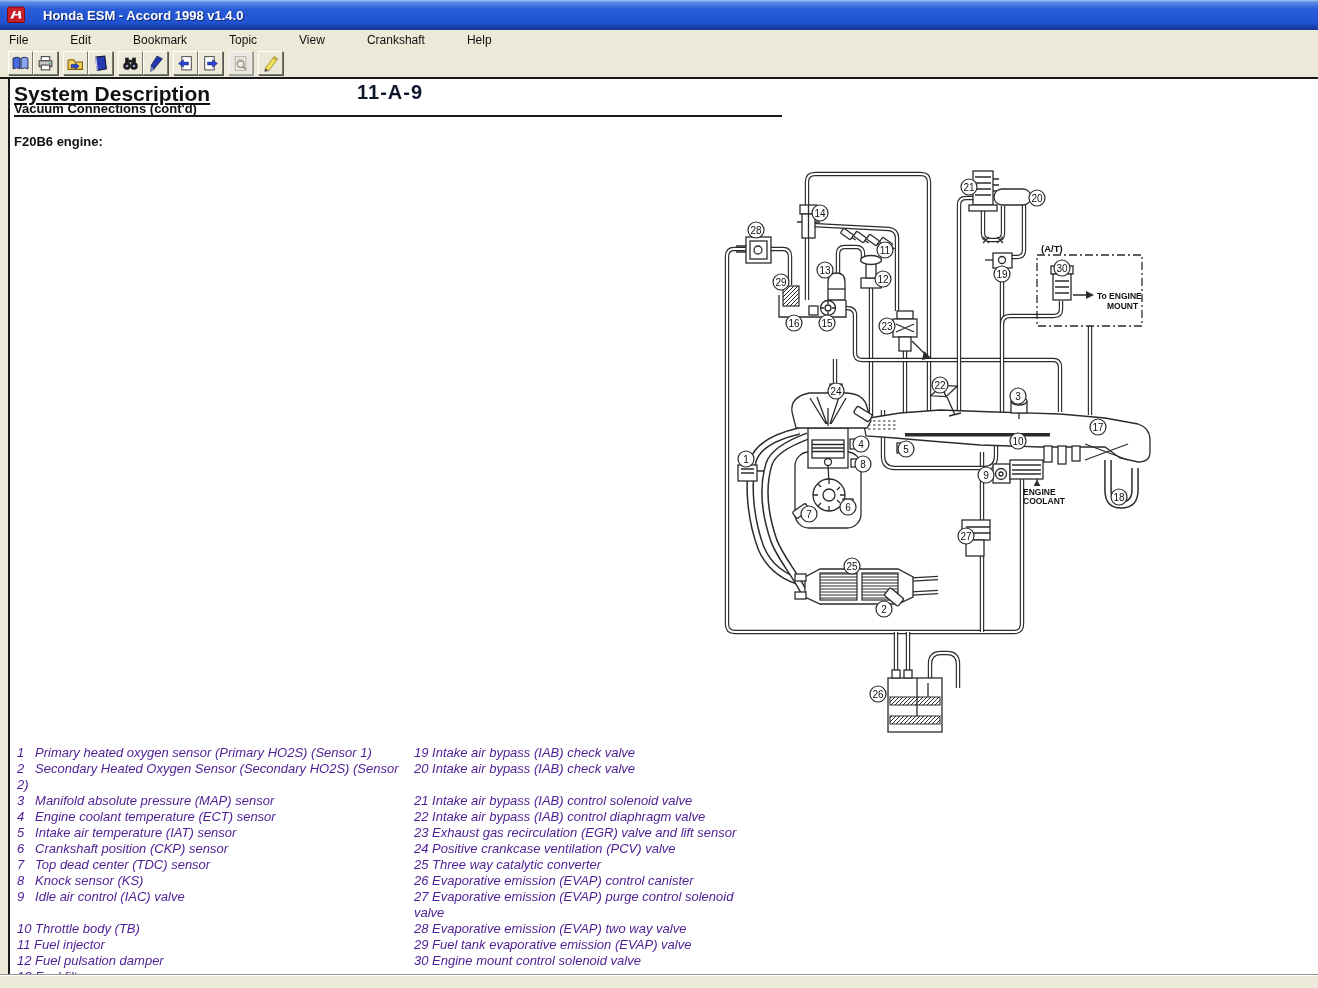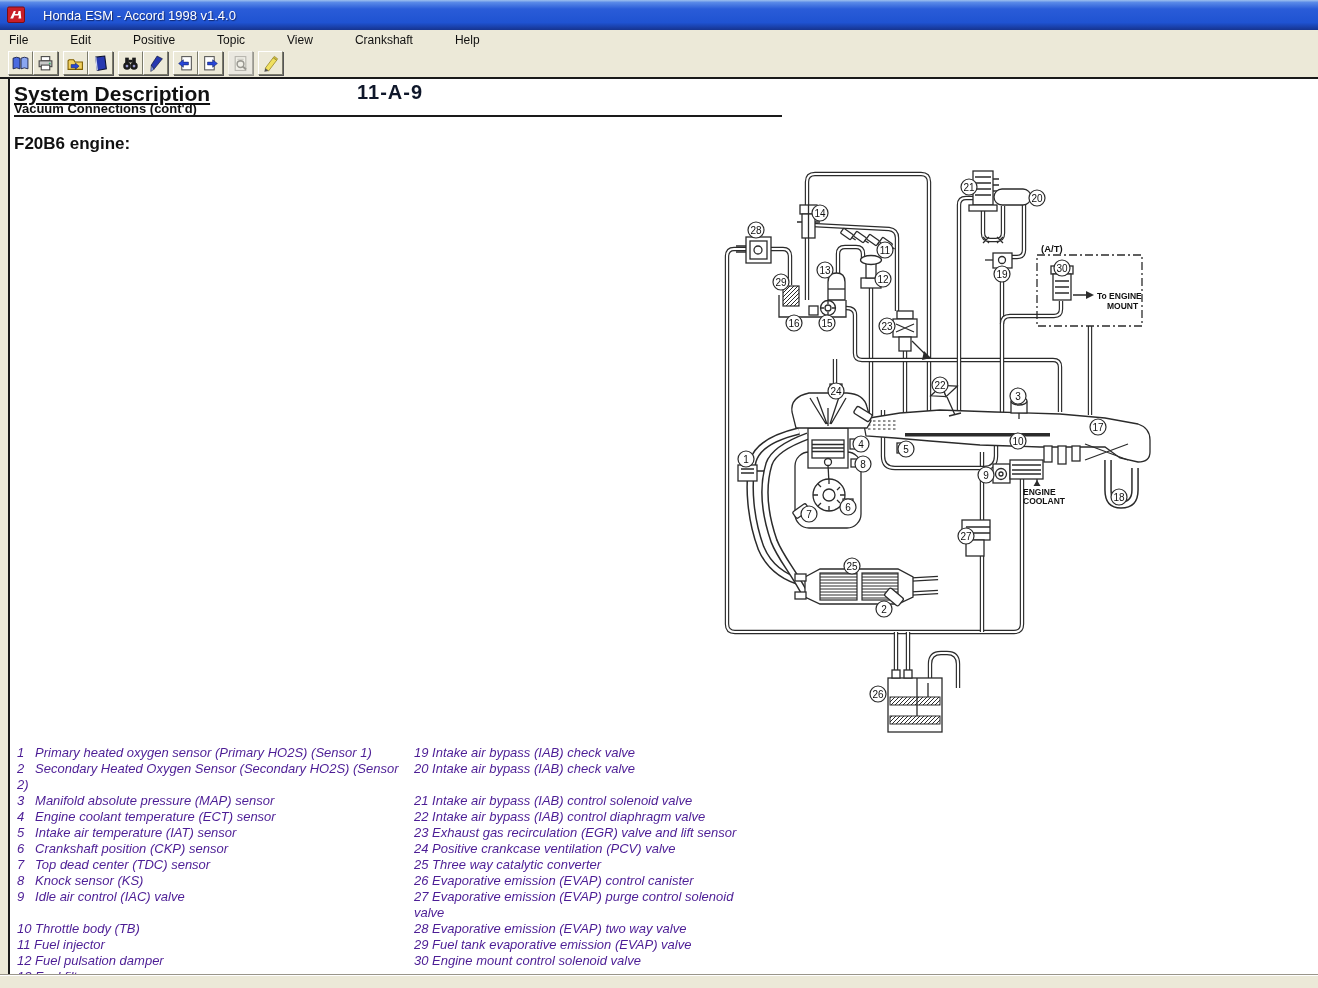--- a/index.html
+++ b/index.html
@@ -3,21 +3,21 @@
 <meta charset="utf-8">
 <style>
   html,body{margin:0;padding:0;background:#d4d0c8;}
   #win{position:relative;width:1318px;height:988px;background:#ece9d8;overflow:hidden;
        font-family:"Liberation Sans",sans-serif;}
   
   #titlebar{position:absolute;left:0;top:0;width:100%;height:30px;
     background:linear-gradient(180deg,#9fc1ee 0%,#5a8ae8 8%,#2a5cd8 30%,#1f53d2 75%,#16348f 100%);
     display:flex;align-items:center;}
   #titlebar .ticon{width:18px;height:18px;margin-left:7px;flex:0 0 auto;}
-  #titlebar .ttext{color:#fff;font-weight:normal;font-size:13px;margin-left:6px;white-space:nowrap;
+  #titlebar .ttext{color:#fff;font-weight:bold;font-size:13px;margin-left:6px;white-space:nowrap;
     text-shadow:1px 1px 1px rgba(0,0,30,.55);padding-left:12px;}
   
   #menubar{position:absolute;left:0;top:30px;width:100%;height:19px;background:#ece9d8;
     display:flex;align-items:center;padding-left:2px;box-sizing:border-box;font-size:12px;color:#111;gap:28px;}
   .menu-item{padding:1px 7px;cursor:default;}
   
   #toolbar{position:absolute;left:0;top:49px;width:100%;height:28px;background:#ece9d8;
     display:flex;align-items:center;padding-left:8px;box-sizing:border-box;}
   .tbtn{width:25px;height:24px;padding:0;margin:0;background:#ece9d8;
     border:1px solid;border-color:#fff #7a7a6a #7a7a6a #fff;box-shadow:1px 1px 0 #555;
@@ -27,21 +27,21 @@
   .gap{width:5px;flex:0 0 auto;}
   
   #topline{position:absolute;left:0;top:77px;width:100%;height:2px;background:#1a1a1a;}
   #content{position:absolute;left:8px;top:79px;right:0;bottom:12px;background:#fff;
     border-left:2px solid #1a1a1a;}
   .hdr-section{position:absolute;left:14px;top:82px;font-size:21px;font-weight:bold;color:#111;
     text-decoration:underline;}
   .hdr-code{position:absolute;left:357px;top:81px;font-size:20px;font-weight:bold;color:#0f172a;letter-spacing:1px;}
   .hdr-sub{position:absolute;left:14px;top:101px;font-size:13px;font-weight:bold;color:#111;}
   .hdr-rule{position:absolute;left:14px;top:115px;width:768px;height:2px;background:#1a1a1a;}
-  .engine-label{position:absolute;left:14px;top:134px;font-size:17px;font-weight:bold;color:#111;}
+  .engine-label{position:absolute;left:14px;top:134px;font-size:13px;font-weight:bold;color:#111;}
   
   .legend-col{position:absolute;top:745px;font-size:13px;line-height:16px;color:#4c1d95;white-space:pre;font-style:italic;}
   #legend-left{left:17px;} #legend-right{left:414px;}
   .legend-line{height:16px;}
   
   #diag{position:absolute;left:0;top:0;width:1318px;height:988px;pointer-events:none;}
   .hose{stroke:#2b2b2b;stroke-width:4.4;fill:none;}
   .hosein{stroke:#fff;stroke-width:2.1;fill:none;}
   .pipe{stroke:#2b2b2b;stroke-width:7.6;fill:none;}
   .pipein{stroke:#fff;stroke-width:4.6;fill:none;}
@@ -68,21 +68,21 @@
           <rect x="0.5" y="1" width="17" height="15.5" rx="1.5" fill="#c81e28" stroke="#7a0e16"></rect>
       <path d="M3.5 12.5 L6 5 L8 5 L7.6 8 L10.4 8 L10.8 5 L12.8 5 L14.5 12.5 L11.6 12.5 L11.9 9.6 L7.2 9.6 L6.4 12.5 Z" fill="#fff" transform="skewX(-8) translate(1.5 0)"></path>
         </svg>
     </span>
     <span class="ttext">Honda ESM - Accord 1998 v1.4.0</span>
   </div>
 
   <div id="menubar">
       <span class="menu-item">File</span>
       <span class="menu-item">Edit</span>
-      <span class="menu-item">Positive</span>
+      <span class="menu-item">Bookmark</span>
       <span class="menu-item">Topic</span>
       <span class="menu-item">View</span>
       <span class="menu-item">Crankshaft</span>
       <span class="menu-item">Help</span>
     </div>
 
   <div id="toolbar">
       <button class="tbtn">
         <span>
           <svg viewBox="0 0 16 16">

